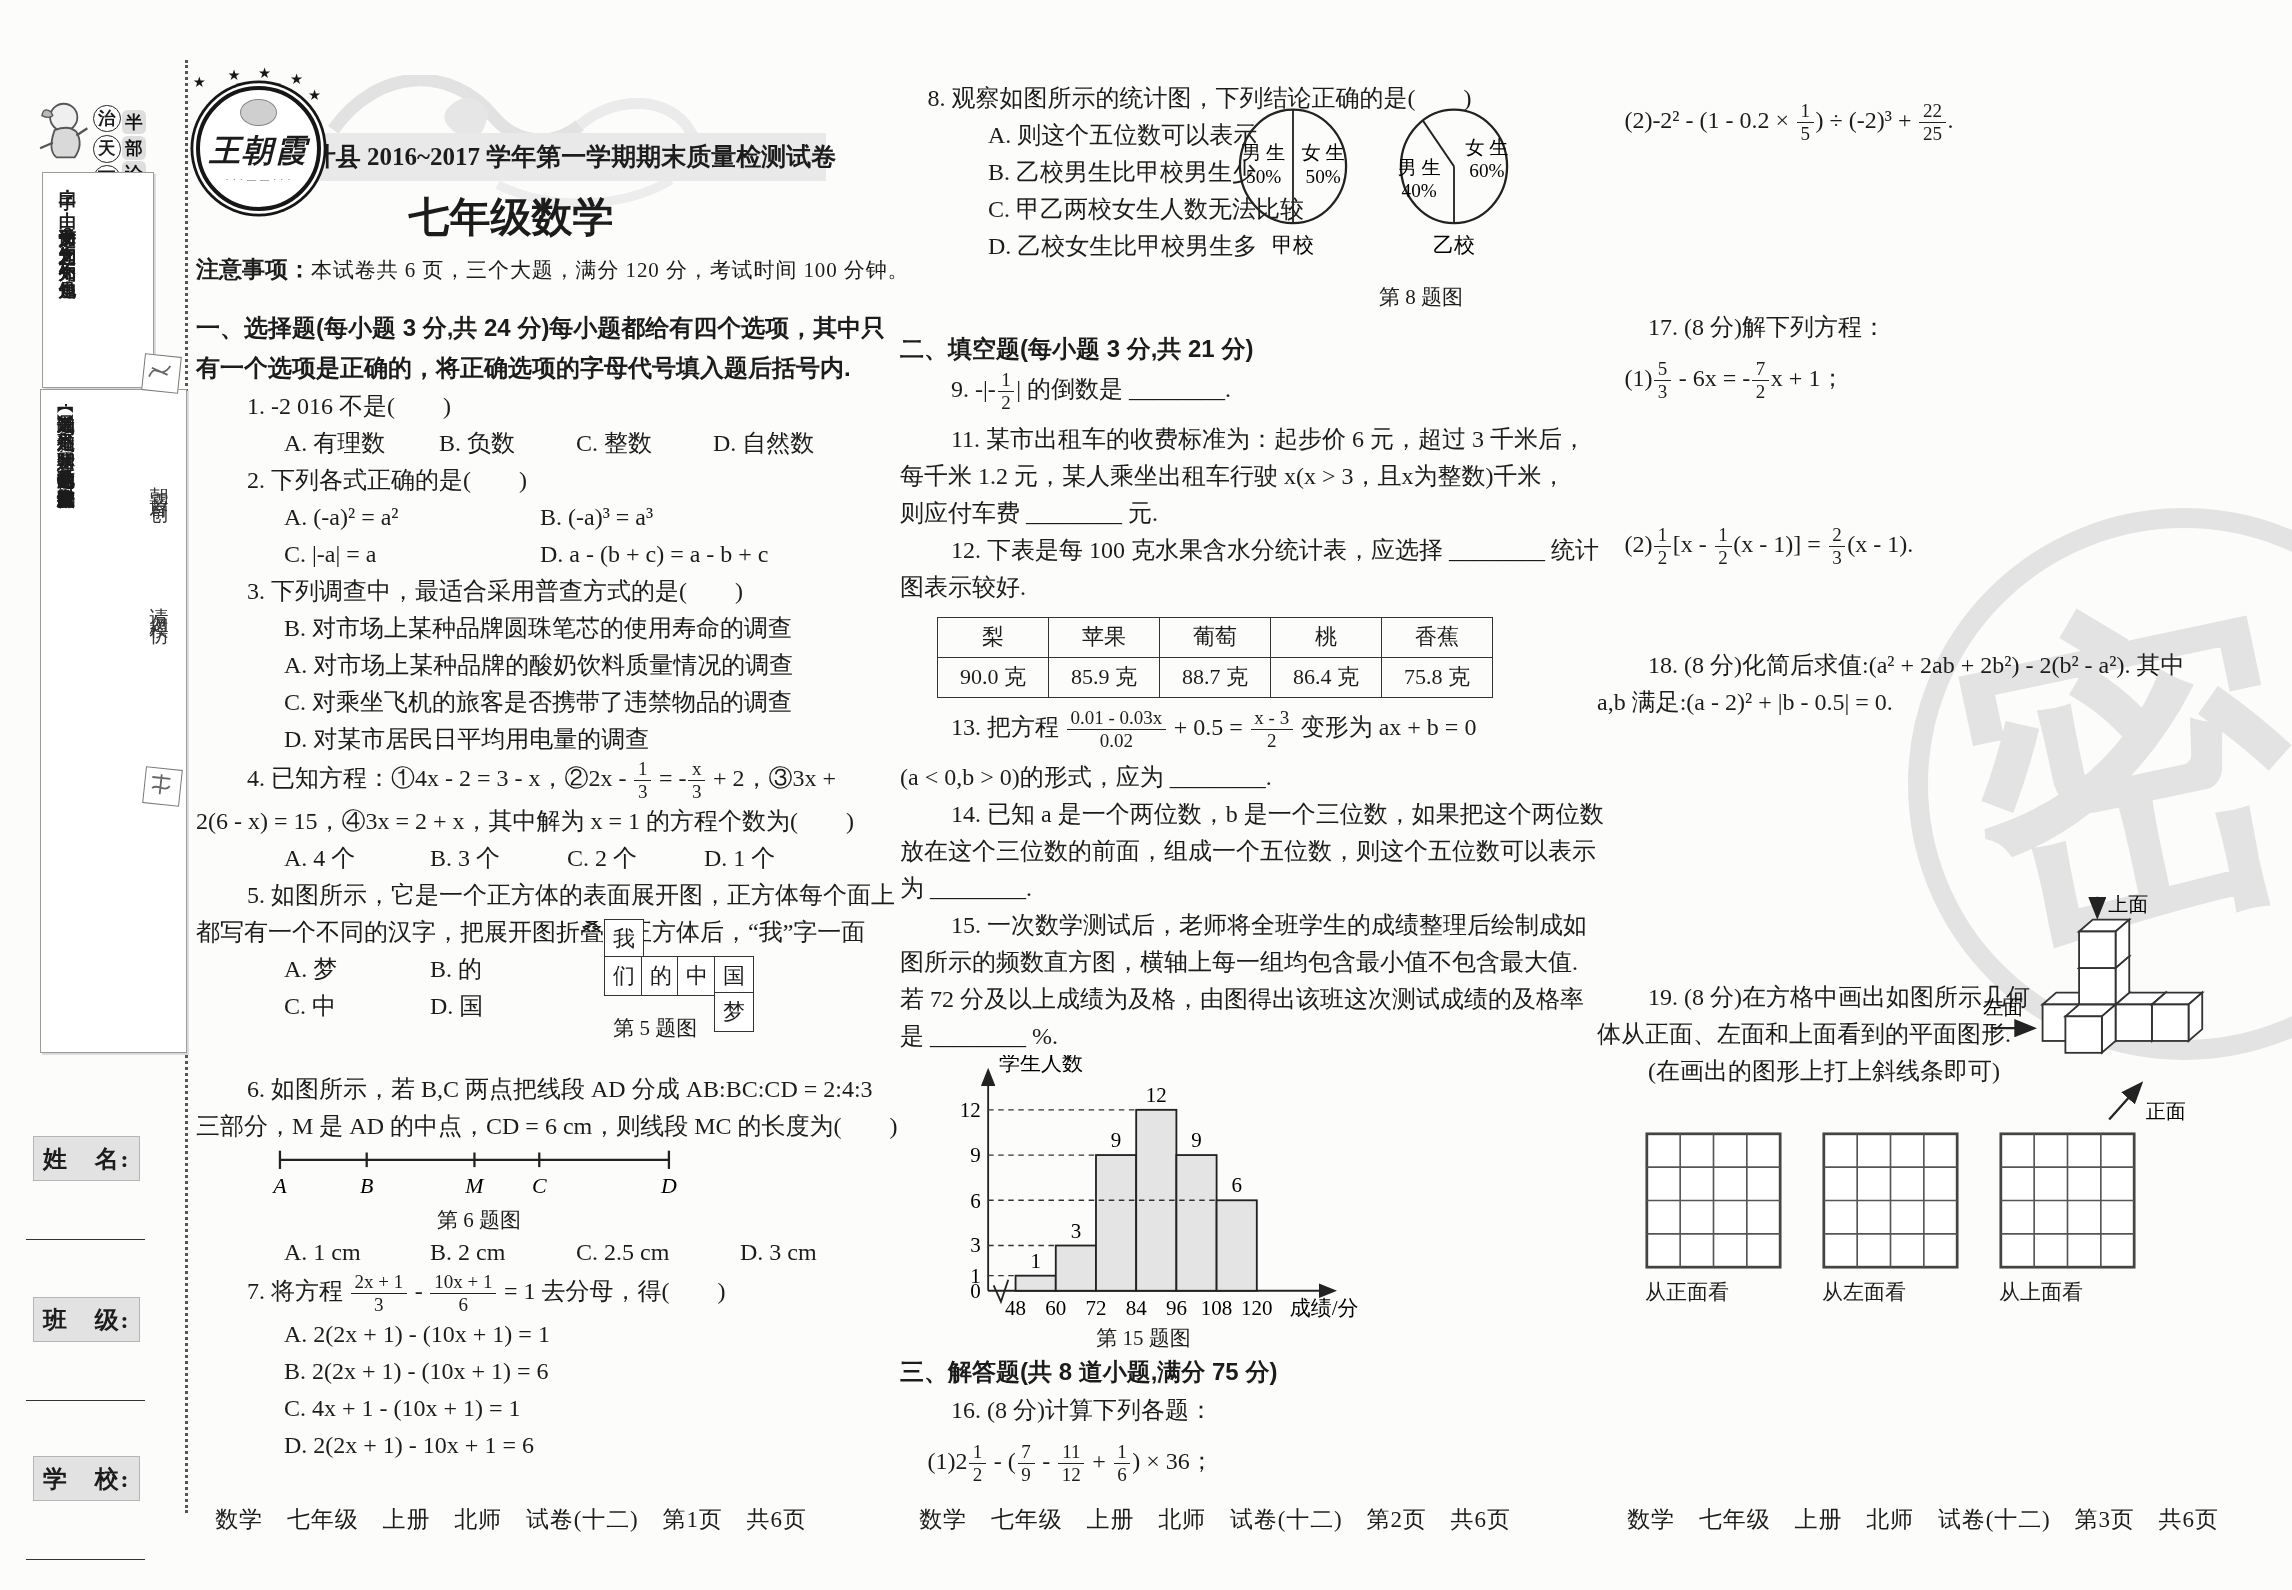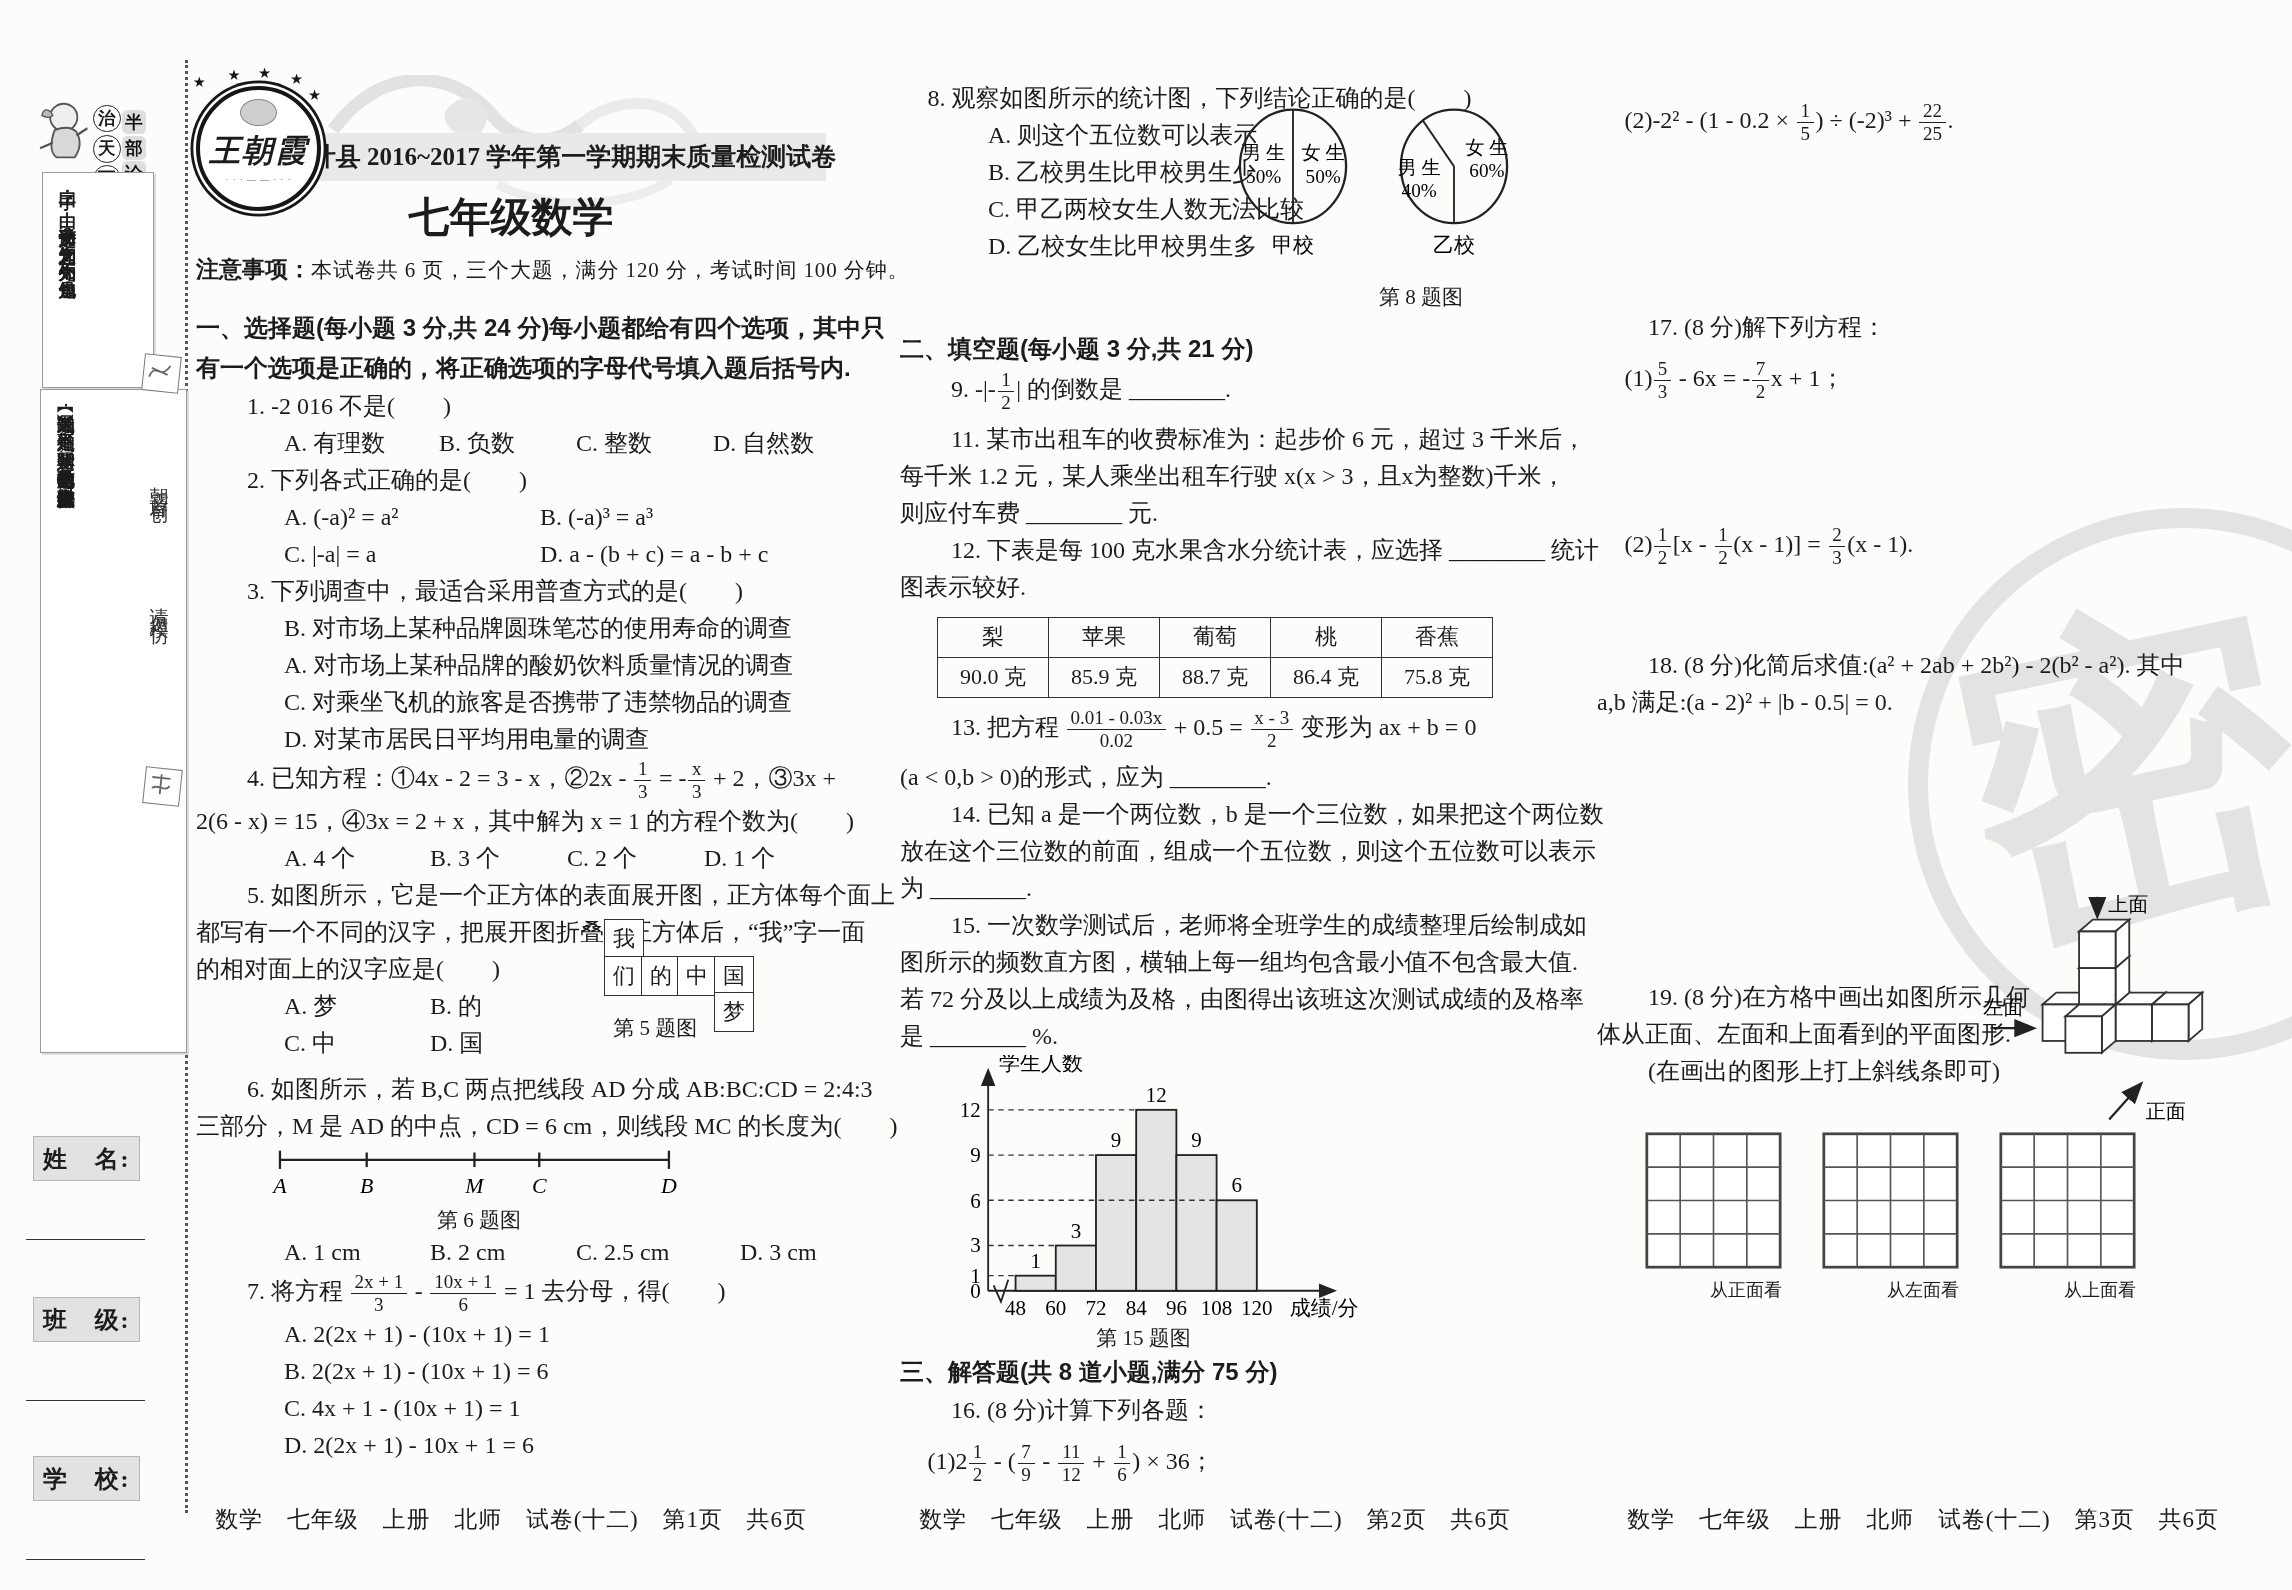--- a/index.html
+++ b/index.html
@@ -54,21 +54,21 @@
   .net{position:absolute;left:408px;top:42px;width:219px;height:154px;}
   .ncell{position:absolute;width:38px;height:38px;border:1.8px solid #333;background:#fff;
          font-size:22px;text-align:center;line-height:38px;}
   .netcap{position:absolute;left:-12.8px;top:95px;width:128px;text-align:center;font-size:21px;}
   .figcap{font-size:21px;text-align:center;}
   
   table.wtab{border-collapse:collapse;margin:11px 0 9.1px 37px;}
   table.wtab td{border:1.8px solid #333;width:108px;height:37px;text-align:center;font-size:22px;}
   
   .gridrow{display:flex;gap:40px;padding-left:48px;}
-  .gcap{text-align:right;font-size:18px;margin-top:5.5px;}
+  .gcap{text-align:left;font-size:21px;margin-top:5.5px;}
   .foot{position:absolute;top:1504px;width:630px;text-align:center;font-size:23px;letter-spacing:0.9px;z-index:2;}
   .wm{position:absolute;left:1908px;top:508px;width:512px;height:512px;border:20px solid #e3e3e3;border-radius:50%;z-index:0;}
   .wm span{position:absolute;left:37px;top:27.4px;font-size:329px;color:#e3e3e3;font-weight:700;transform:rotate(-12deg);}
   .q19wrap{position:relative;}
   .fig19{position:absolute;right:0;top:-84px;}
   .mb8{margin-bottom:7.3px;}
 </style>
 </head>
 <body>
 
@@ -191,21 +191,20 @@
     <div class="ln optrow">
       <span style="width:146px">A. 4 个</span>
       <span style="width:137px">B. 3 个</span>
       <span style="width:137px">C. 2 个</span>
       <span>D. 1 个</span>
     </div>
 
     <div class="q5wrap">
       <div class="ln stem">5. 如图所示，它是一个正方体的表面展开图，正方体每个面上</div>
       <div class="ln">都写有一个不同的汉字，把展开图折叠成正方体后，“我”字一面</div>
-      <div class="ln">的相对面上的汉字应是(　　)</div>
       <div class="ln optrow">
         <span style="width:146px">A. 梦</span>
         <span>B. 的</span>
       </div>
       <div class="ln optrow">
         <span style="width:146px">C. 中</span>
         <span>D. 国</span>
       </div>
       <div class="net">
         <div class="ncell" style="left:0;top:0">我</div>

